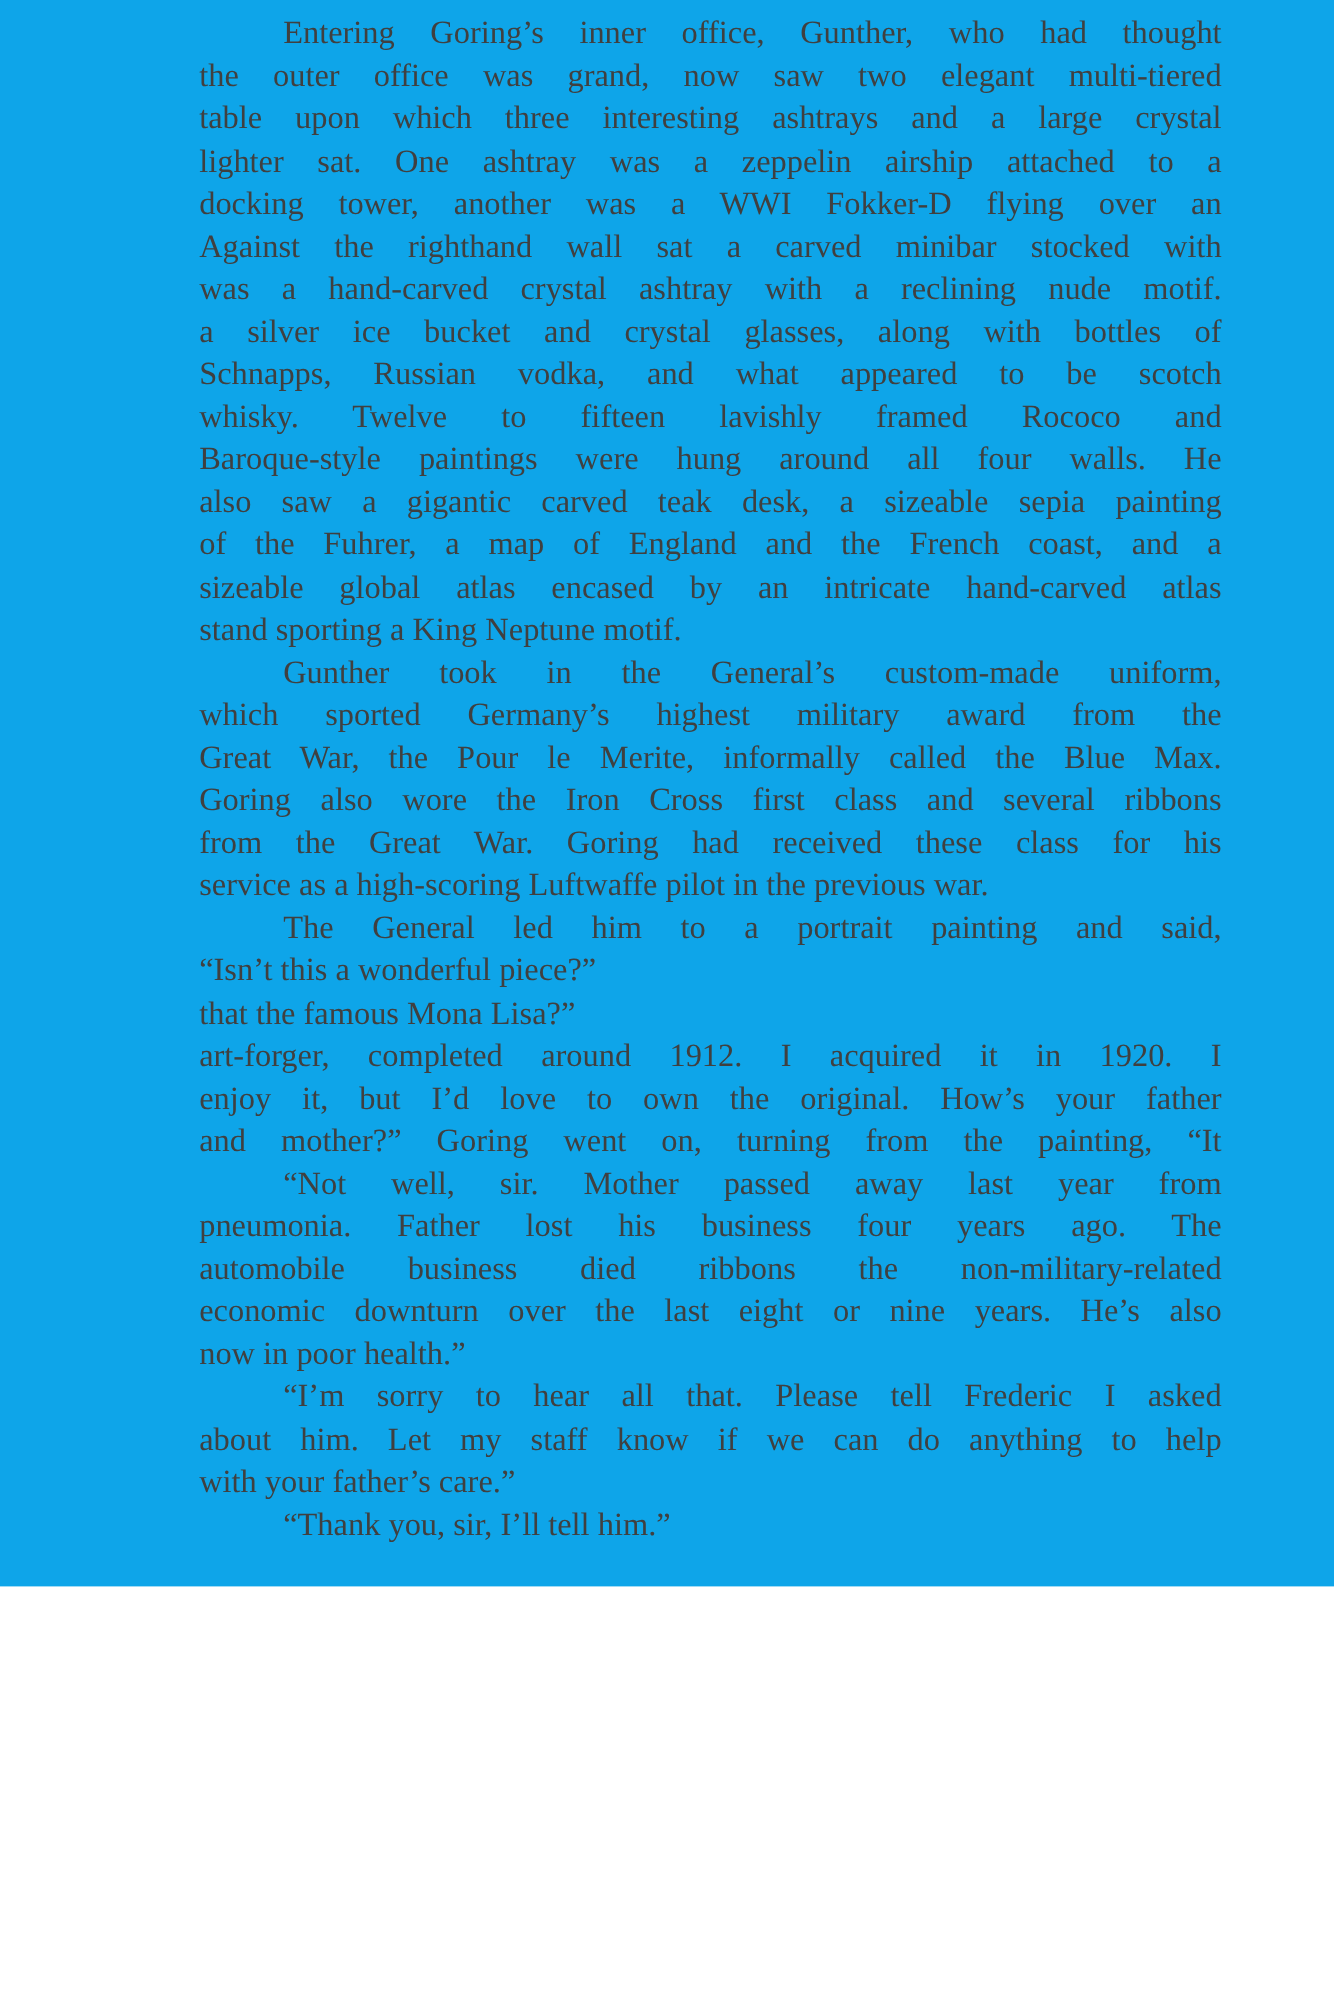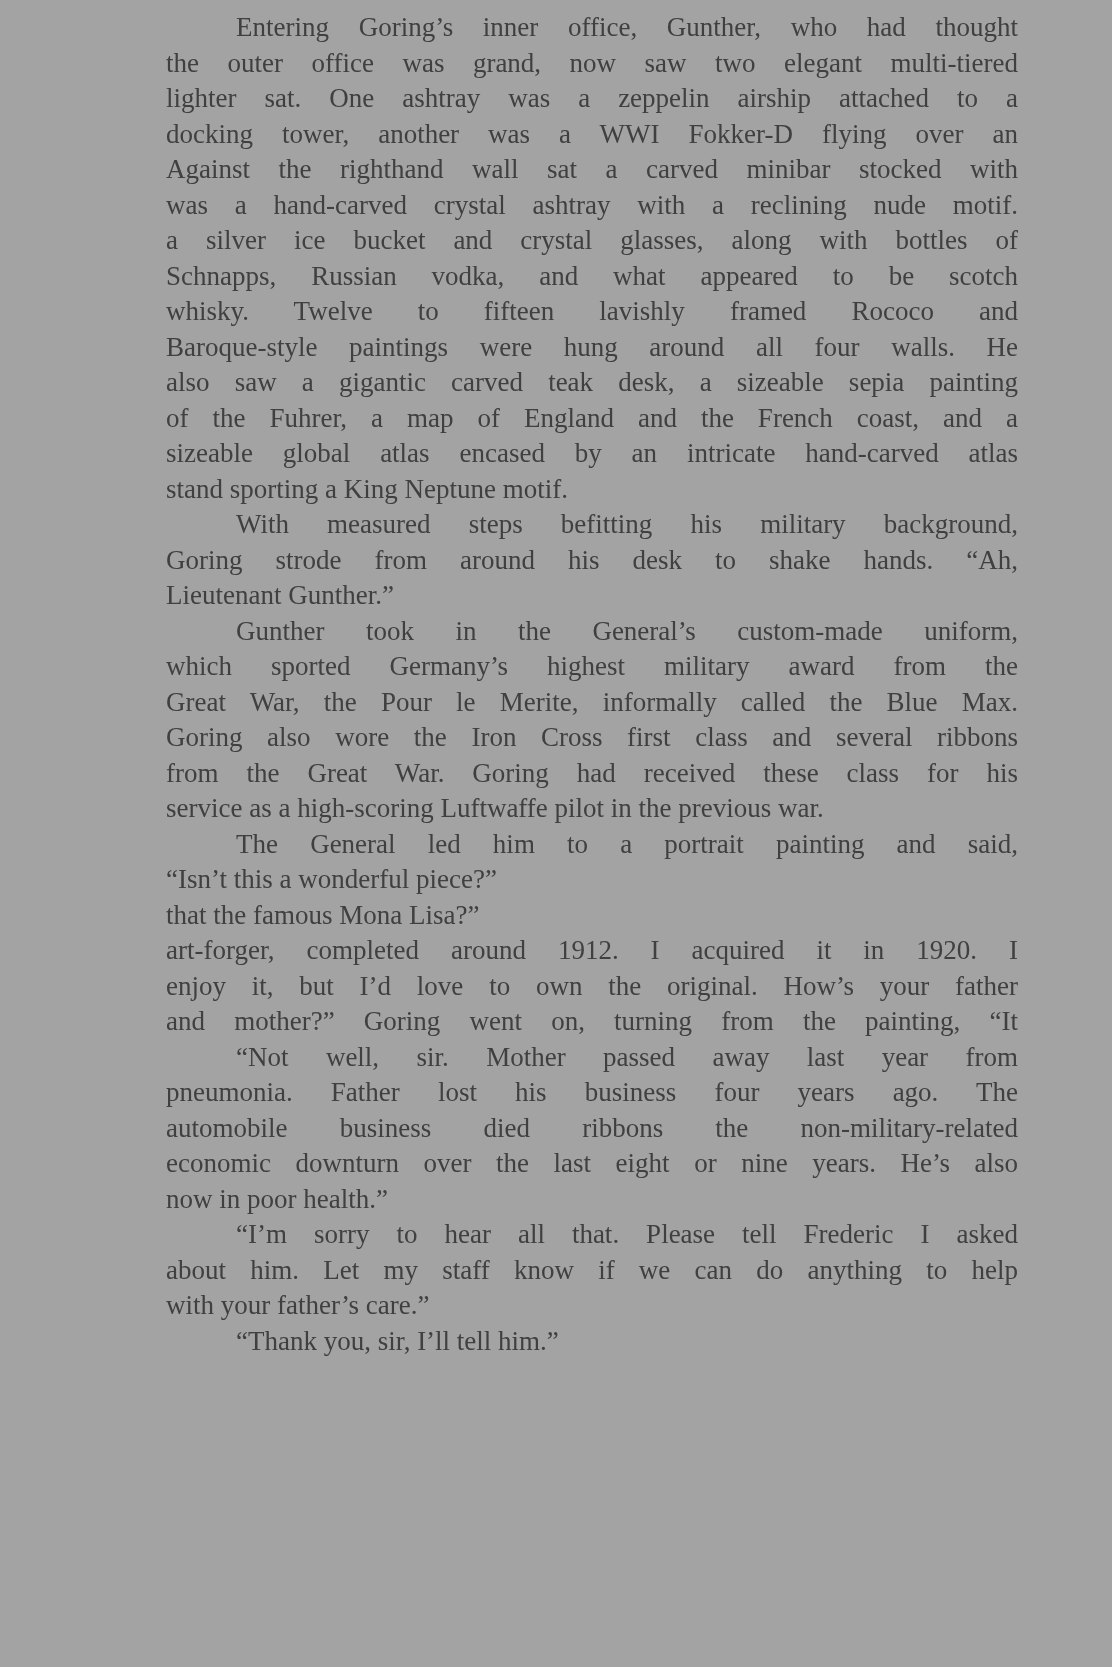--- a/index.html
+++ b/index.html
@@ -9,22 +9,22 @@
   }
   body {
     width: 1112px;
     height: 1667px;
     overflow: hidden;
     font-family: "Liberation Serif", serif;
   }
   .book-page {
     position: relative;
     width: 1112px;
-    height: 1667px;
-    background: #a3a3a3;
+    height: 1322px;
+    background: #0ea5e9;
   }
   .text-column {
     position: absolute;
     left: 166px;
     top: 10px;
     width: 852px;
     color: #404040;
     font-size: 27px;
     line-height: 35.5px;
   }
@@ -43,37 +43,33 @@
   }
 </style>
 </head>
 <body>
 
 <div class="book-page">
   <div class="text-column">
       <div class="para">
         <div class="line first">Entering Goring’s inner office, Gunther, who had thought</div>
         <div class="line">the outer office was grand, now saw two elegant multi-tiered</div>
+        <div class="line">table upon which three interesting ashtrays and a large crystal</div>
         <div class="line">lighter sat. One ashtray was a zeppelin airship attached to a</div>
         <div class="line">docking tower, another was a WWI Fokker-D flying over an</div>
         <div class="line">Against the righthand wall sat a carved minibar stocked with</div>
         <div class="line">was a hand-carved crystal ashtray with a reclining nude motif.</div>
         <div class="line">a silver ice bucket and crystal glasses, along with bottles of</div>
         <div class="line">Schnapps, Russian vodka, and what appeared to be scotch</div>
         <div class="line">whisky. Twelve to fifteen lavishly framed Rococo and</div>
         <div class="line">Baroque-style paintings were hung around all four walls. He</div>
         <div class="line">also saw a gigantic carved teak desk, a sizeable sepia painting</div>
         <div class="line">of the Fuhrer, a map of England and the French coast, and a</div>
         <div class="line">sizeable global atlas encased by an intricate hand-carved atlas</div>
         <div class="line last">stand sporting a King Neptune motif.</div>
-      </div>
-      <div class="para">
-        <div class="line first">With measured steps befitting his military background,</div>
-        <div class="line">Goring strode from around his desk to shake hands. “Ah,</div>
-        <div class="line last">Lieutenant Gunther.”</div>
       </div>
       <div class="para">
         <div class="line first">Gunther took in the General’s custom-made uniform,</div>
         <div class="line">which sported Germany’s highest military award from the</div>
         <div class="line">Great War, the Pour le Merite, informally called the Blue Max.</div>
         <div class="line">Goring also wore the Iron Cross first class and several ribbons</div>
         <div class="line">from the Great War. Goring had received these class for his</div>
         <div class="line last">service as a high-scoring Luftwaffe pilot in the previous war.</div>
       </div>
       <div class="para">

